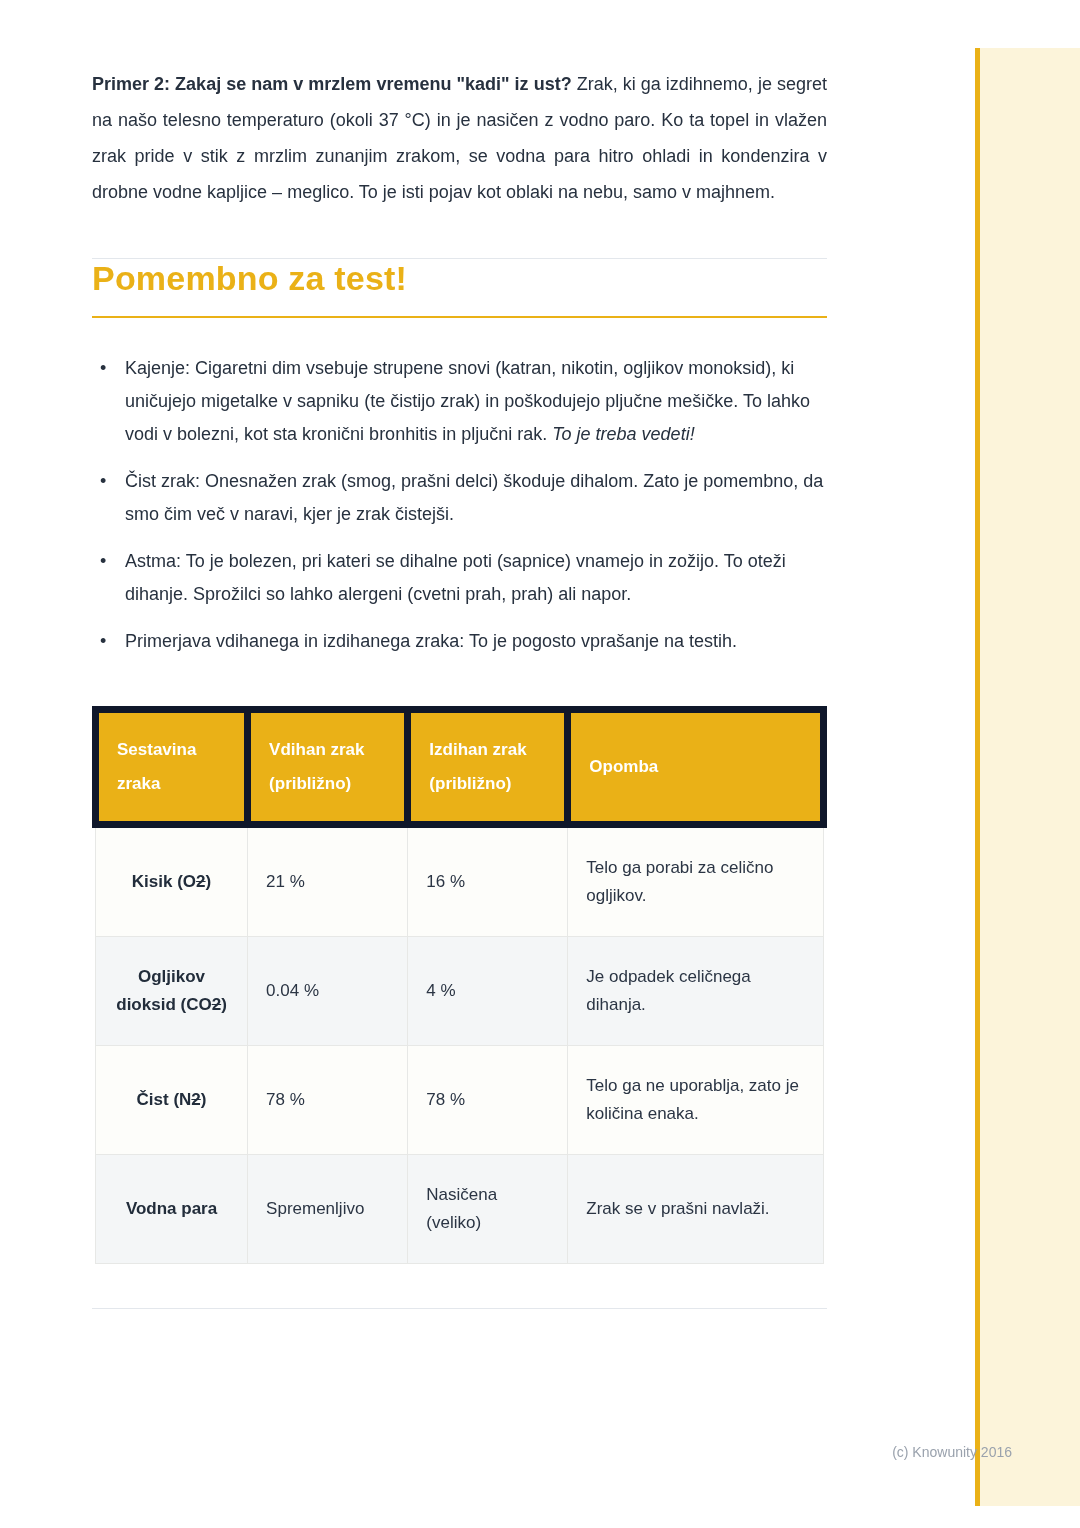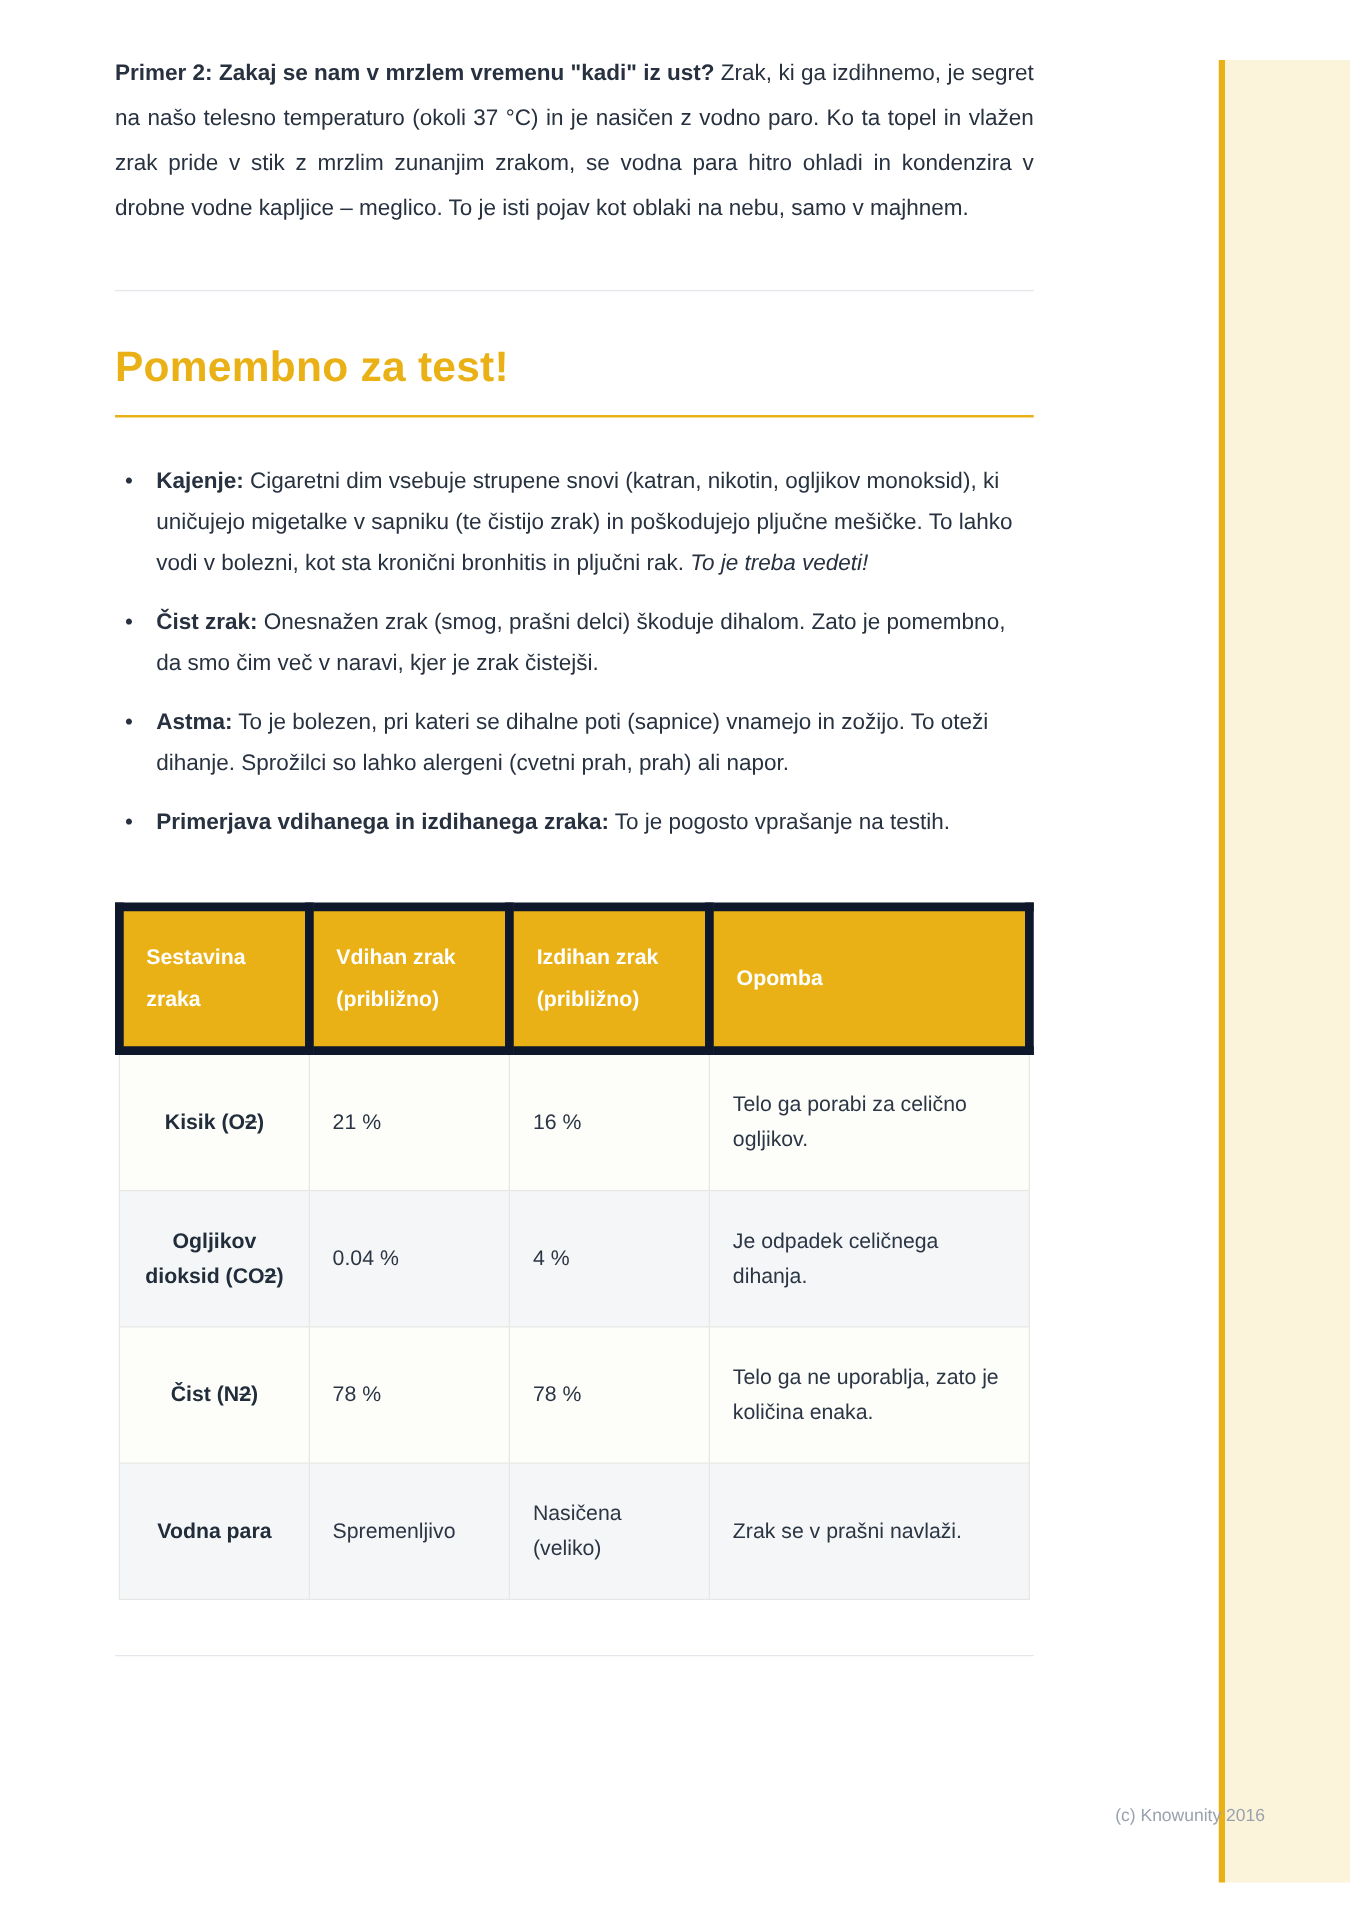--- a/index.html
+++ b/index.html
@@ -13,51 +13,50 @@
   }
   .side-strip {
     position:absolute; top:48px; right:0; width:100px; height:1458px;
     background:#fcf4da;
   }
   .side-line {
     position:absolute; top:48px; right:100px; width:5px; height:1458px;
     background:#eab117;
   }
   .content {
-    position:absolute; left:92px; top:40px; width:735px;
+    position:absolute; left:92px; top:66px; width:735px;
   }
   .intro-para {
     font-size:18px; line-height:36px; text-align:justify;
   }
   .intro-lead { font-weight:bold; }
   .divider {
     border:none; border-top:1px solid #e3e7ec;
     margin-top:48px;
   }
   .section-title {
-    margin-top:42px;
     color:#eab117; font-size:34px; font-weight:bold;
     letter-spacing:0.2px;
   }
   .gold-rule {
     border:none; border-top:2px solid #eab117;
     margin-top:18px; margin-bottom:34px;
   }
   ul.bullets { list-style:none; }
   ul.bullets li {
     position:relative;
     padding-left:33px;
     font-size:18px; line-height:33px;
     margin-bottom:14px;
   }
   ul.bullets li .bullet-dot {
     position:absolute; left:8px; top:0;
     font-size:18px; color:#27313f;
   }
-  .b-bold { font-weight:bold; }
+  .b-bold { font-weight:normal; }
   .b-italic { font-style:italic; }
   table.air-table {
     width:100%;
     border-collapse:collapse;
     margin-top:48px;
     font-size:17px;
   }
   table.air-table th {
     background:#eab117;
     color:#ffffff;

